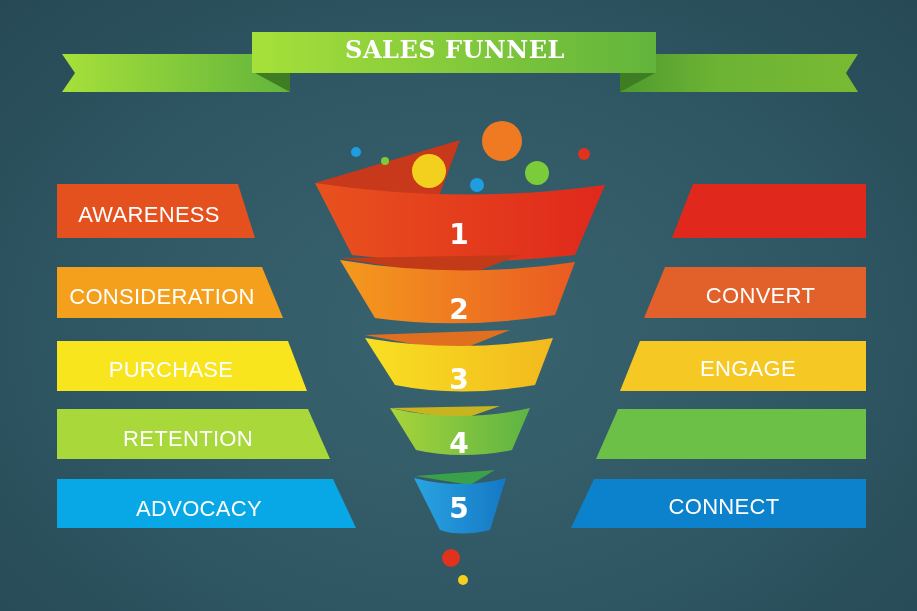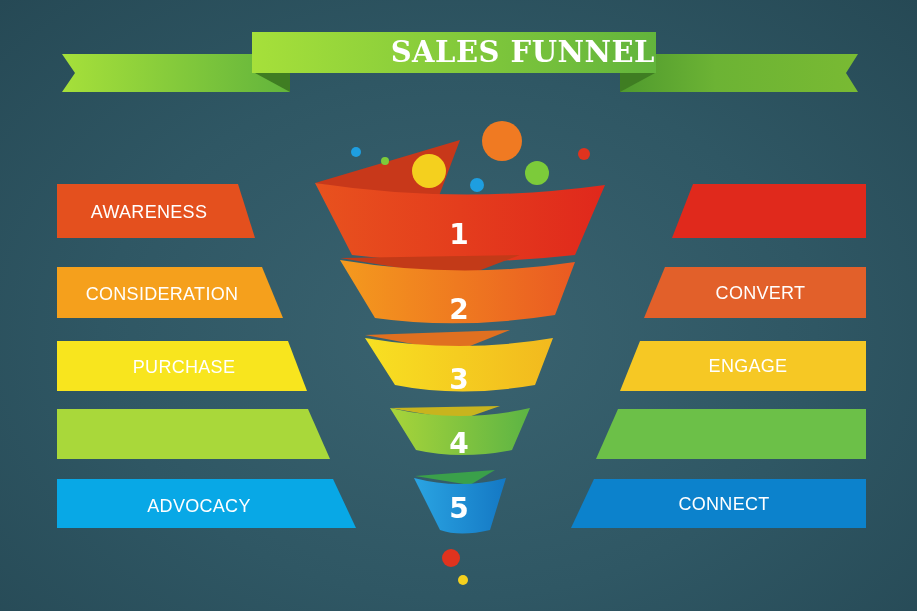--- a/index.html
+++ b/index.html
@@ -1,20 +1,20 @@
 <!DOCTYPE html>
 <html><head>
 <meta charset="utf-8">
 <style>
   html,body{margin:0;padding:0;}
   body{width:917px;height:611px;overflow:hidden;background:#2f5562;font-family:"Liberation Sans",sans-serif;}
   .stage{position:relative;width:917px;height:611px;background:radial-gradient(ellipse at 50% 55%,#3a6370 0%,#2f5764 55%,#264955 100%);}
   svg{position:absolute;left:0;top:0;}
-  .title{position:absolute;left:255px;top:35px;width:400px;text-align:right;font-family:"DejaVu Serif",serif;font-weight:bold;font-size:29px;color:#fff;letter-spacing:0.5px;}
-  .lbl{position:absolute;color:#fff;font-size:18px;text-align:center;letter-spacing:0.3px;}
+  .title{position:absolute;left:255px;top:35px;width:400px;text-align:center;font-family:"DejaVu Serif",serif;font-weight:bold;font-size:24px;color:#fff;letter-spacing:0.5px;}
+  .lbl{position:absolute;color:#fff;font-size:22px;text-align:center;letter-spacing:0.3px;}
   .num{position:absolute;color:#fff;font-family:"DejaVu Sans",sans-serif;font-weight:bold;font-size:28px;width:40px;text-align:center;}
 </style>
 </head>
 <body>
 
 <div class="stage">
 <svg width="917" height="611" viewBox="0 0 917 611">
   <defs>
     <linearGradient id="rib" x1="0" x2="1">
           <stop offset="0" stop-color="#a6e03a"></stop>
@@ -90,21 +90,22 @@
     <circle cx="584" cy="154" r="6" fill="#e0331e"></circle>
     <circle cx="451" cy="558" r="9" fill="#e0331e"></circle>
     <circle cx="463" cy="580" r="5" fill="#f4d01e"></circle>
   </g>
 </svg>
 
 <div class="title">SALES FUNNEL</div>
 
 <div class="lbl" style="left:57px;top:202px;width:184px;">AWARENESS</div>
 <div class="lbl" style="left:57px;top:284px;width:210px;text-align:center;">CONSIDERATION</div>
-<div class="lbl" style="left:64px;top:357px;width:240px;">PURCHASE</div>
+<div class="lbl" style="left:51px;top:357px;width:240px;">PURCHASE</div>
+<div class="lbl" style="left:57px;top:426px;width:262px;">RETENTION</div>
 <div class="lbl" style="left:57px;top:496px;width:284px;">ADVOCACY</div>
 
 <div class="lbl" style="left:630px;top:356px;width:236px;">ENGAGE</div>
 <div class="lbl" style="left:655px;top:283px;width:211px;">CONVERT</div>
 <div class="lbl" style="left:582px;top:494px;width:284px;">CONNECT</div>
 
 <div class="num" style="left:439px;top:218px;">1</div>
 <div class="num" style="left:439px;top:293px;">2</div>
 <div class="num" style="left:439px;top:363px;">3</div>
 <div class="num" style="left:439px;top:427px;">4</div>

